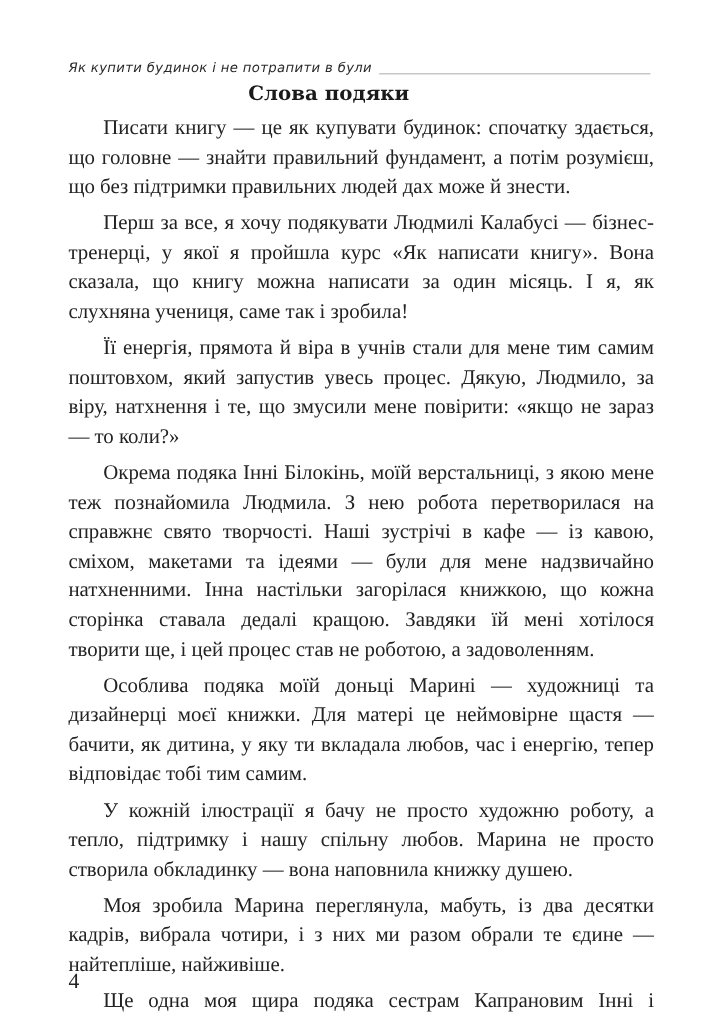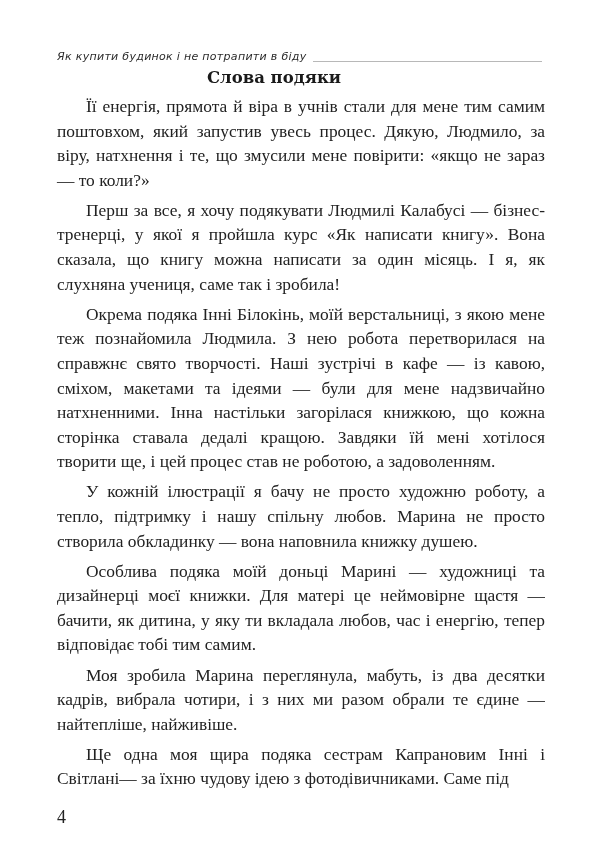--- a/index.html
+++ b/index.html
@@ -74,29 +74,30 @@
       font-family: "Liberation Serif", serif;
       font-size: 18px;
       line-height: 22px;
       color: #222;
     }
   </style>
 </head>
 <body>
 
 <div class="running-head">
-  <span class="running-head-text">Як купити будинок і не потрапити в біду</span>
+  <span class="running-head-text">Як купити будинок і не потрапити в були</span>
   <span class="running-head-rule"></span>
 </div>
 
 <h1 class="page-title" style="margin:0;">Слова подяки</h1>
 
 <div class="body-text">
+  <p>Писати книгу — це як купувати будинок: спочатку здається, що головне — знайти правильний фундамент, а потім розумієш, що без підтримки правильних людей дах може й знести.</p>
+  <p>Перш за все, я хочу подякувати Людмилі Калабусі — бізнес-тренерці, у якої я пройшла курс «Як написати книгу». Вона сказала, що книгу можна написати за один місяць. І я, як слухняна учениця, саме так і зробила!</p>
   <p>Її енергія, прямота й віра в учнів стали для мене тим самим поштовхом, який запустив увесь процес. Дякую, Людмило, за віру, натхнення і те, що змусили мене повірити: «якщо не зараз  — то коли?»</p>
-  <p>Перш за все, я хочу подякувати Людмилі Калабусі — бізнес-тренерці, у якої я пройшла курс «Як написати книгу». Вона сказала, що книгу можна написати за один місяць. І я, як слухняна учениця, саме так і зробила!</p>
   <p>Окрема подяка Інні Білокінь, моїй верстальниці, з якою мене теж познайомила Людмила. З нею робота перетворилася на справжнє свято творчості. Наші зустрічі в кафе — із кавою, сміхом, макетами та ідеями — були для мене надзвичайно натхненними. Інна настільки загорілася книжкою, що кожна сторінка ставала дедалі кращою. Завдяки їй мені хотілося творити ще, і цей процес став не роботою, а задоволенням.</p>
+  <p>Особлива подяка моїй доньці Марині — художниці та дизайнерці моєї книжки. Для матері це неймовірне щастя — бачити, як дитина, у яку ти вкладала любов, час і енергію, тепер відповідає тобі тим самим.</p>
   <p>У кожній ілюстрації я бачу не просто художню роботу, а тепло, підтримку і нашу спільну любов. Марина не просто створила обкладинку — вона наповнила книжку душею.</p>
-  <p>Особлива подяка моїй доньці Марині — художниці та дизайнерці моєї книжки. Для матері це неймовірне щастя — бачити, як дитина, у яку ти вкладала любов, час і енергію, тепер відповідає тобі тим самим.</p>
   <p>Моя зробила Марина переглянула, мабуть, із два десятки кадрів, вибрала чотири, і з них ми разом обрали те єдине — найтепліше, найживіше.</p>
   <p>Ще одна моя щира подяка сестрам Капрановим Інні і Світлані— за їхню чудову ідею з фотодівичниками. Саме під</p>
 </div>
 
 <div class="page-number">4</div>
 
 </body></html>

